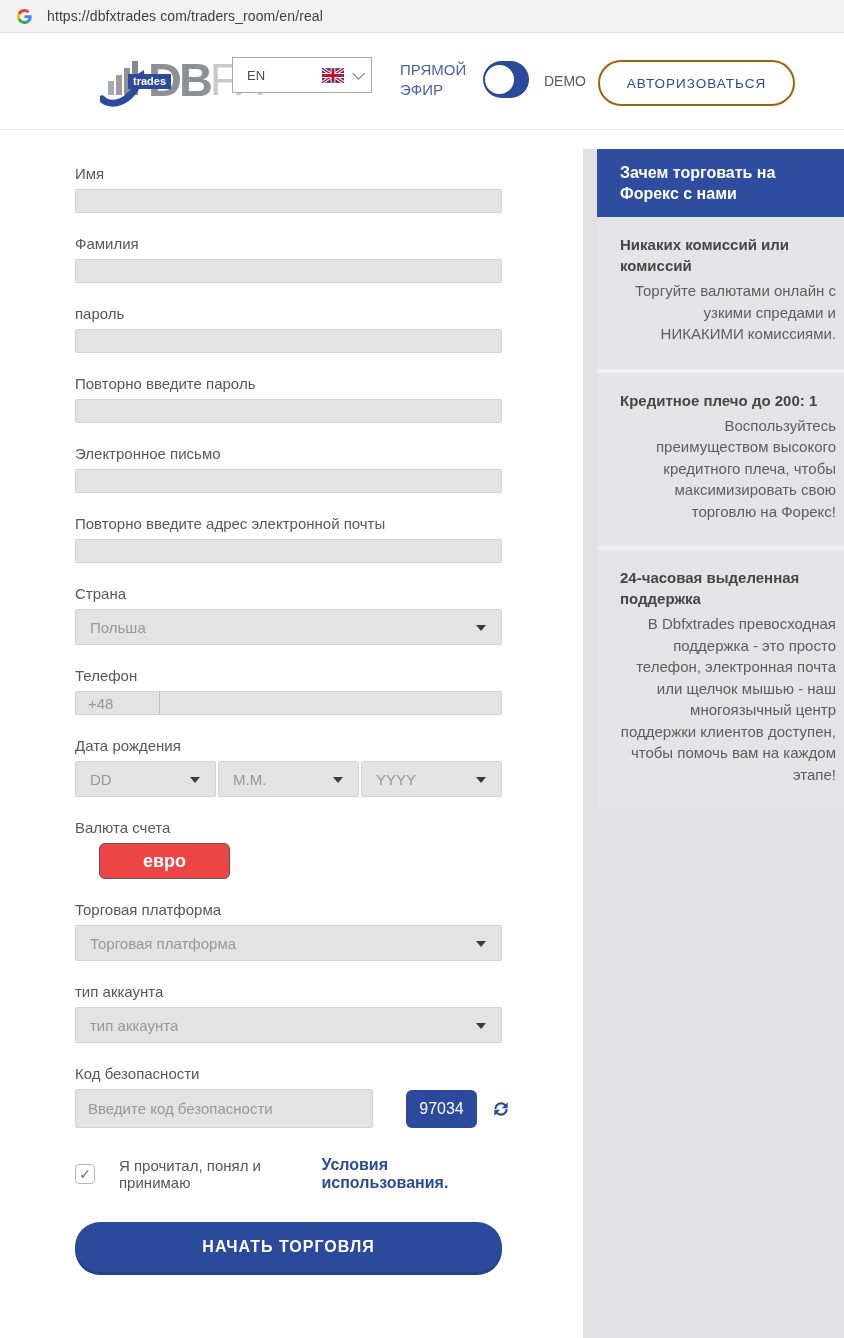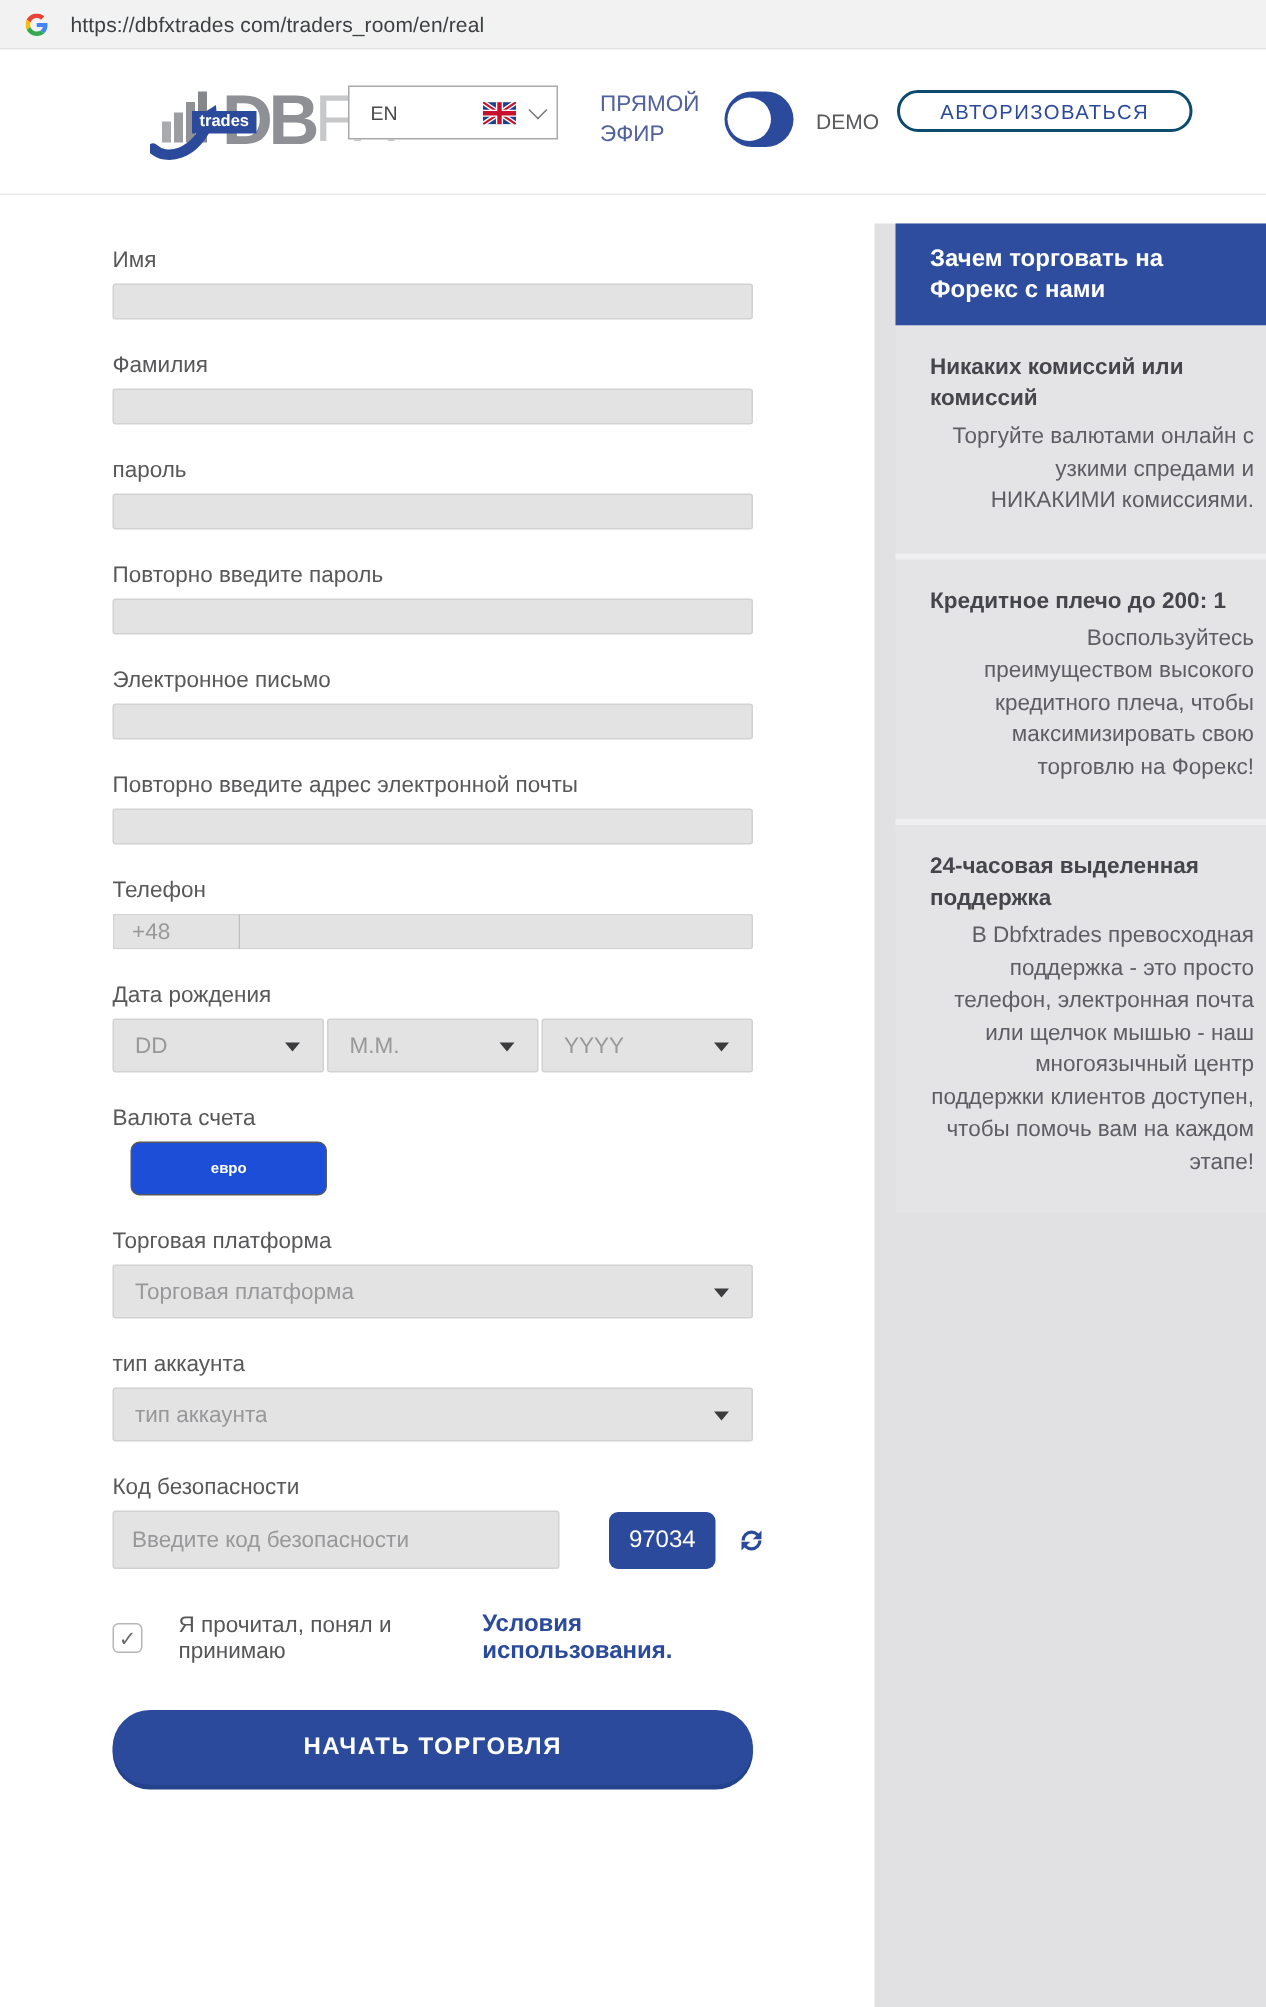--- a/index.html
+++ b/index.html
@@ -47,22 +47,22 @@
   .toggle {
     position:absolute; left:483px; top:28px; width:46px; height:37px;
     background:#2b4a9b; border-radius:19px;
   }
   .toggle-knob {
     position:absolute; left:2px; top:4px; width:29px; height:29px;
     background:#fff; border-radius:50%;
   }
   .demo-label { position:absolute; left:544px; top:40px; font-size:14px; color:#58595b; }
   .login-btn {
-    position:absolute; left:598px; top:27px; width:197px; height:28px;
-    background:#fff; border:2px solid #0c4a6e; border-radius:23px;
+    position:absolute; left:598px; top:27px; width:197px; height:46px;
+    background:#fff; border:2px solid #a16207; border-radius:23px;
     color:#2b4a9b; font-size:13.5px; letter-spacing:1px; font-weight:500;
     display:flex; align-items:center; justify-content:center; cursor:pointer;
     font-family:inherit;
   }
 
   
   .content { display:flex; flex:1 1 auto; min-height:1208px; }
   .form-col { width:583px; background:#fff; padding:35px 0 20px 75px; }
   .form { width:427px; }
 
@@ -85,22 +85,22 @@
     border-left:5px solid transparent; border-right:5px solid transparent;
     border-top:6px solid #3c3c3e;
   }
   .phone-row { display:flex; width:100%; }
   .phone-prefix { width:85px; flex:0 0 auto; border-right:1px solid #bfbfbf;
     border-radius:2px 0 0 2px; }
   .phone-main { flex:1 1 auto; border-left:none; border-radius:0 2px 2px 0; }
   .dob-row { display:flex; gap:2px; }
   .dob-row .selbox { flex:1 1 0; }
   .currency-btn {
-    margin-left:12px; width:131px; height:36px; background:#1d4ed8;
-    border:1px solid #58585a; border-radius:6px; color:#fff; font-size:10px;
+    margin-left:24px; width:131px; height:36px; background:#ef4444;
+    border:1px solid #58585a; border-radius:6px; color:#fff; font-size:18px;
     font-weight:bold; cursor:pointer; font-family:inherit;
   }
   .sec-row { display:flex; align-items:center; }
   .sec-input { width:298px; height:39px; flex:0 0 auto; }
   .captcha {
     margin-left:33px; width:71px; height:38px; background:#2b4a9b; border-radius:6px;
     color:#fff; font-size:16px; font-weight:normal; display:flex; align-items:center;
     justify-content:center; flex:0 0 auto;
   }
   .refresh { margin-left:14px; width:20px; height:20px; cursor:pointer; flex:0 0 auto; }
@@ -218,20 +218,27 @@
         <div class="group">
           <label class="label">Электронное письмо</label>
           <input class="tbox" type="text" style="">
         </div>
 
         <div class="group">
           <label class="label">Повторно введите адрес электронной почты</label>
           <input class="tbox" type="text" style="">
         </div>
 
+        <div class="group">
+          <label class="label">Страна</label>
+          <div class="selbox">
+            <span class="ph">Польша</span>
+            <span class="sel-arrow"></span>
+          </div>
+        </div>
 
         <div class="group">
           <label class="label">Телефон</label>
           <div class="phone-row">
             <input class="tbox phone-prefix" type="text" placeholder="+48" style="">
             <input class="tbox phone-main" type="text" style="">
           </div>
         </div>
 
         <div class="group">

